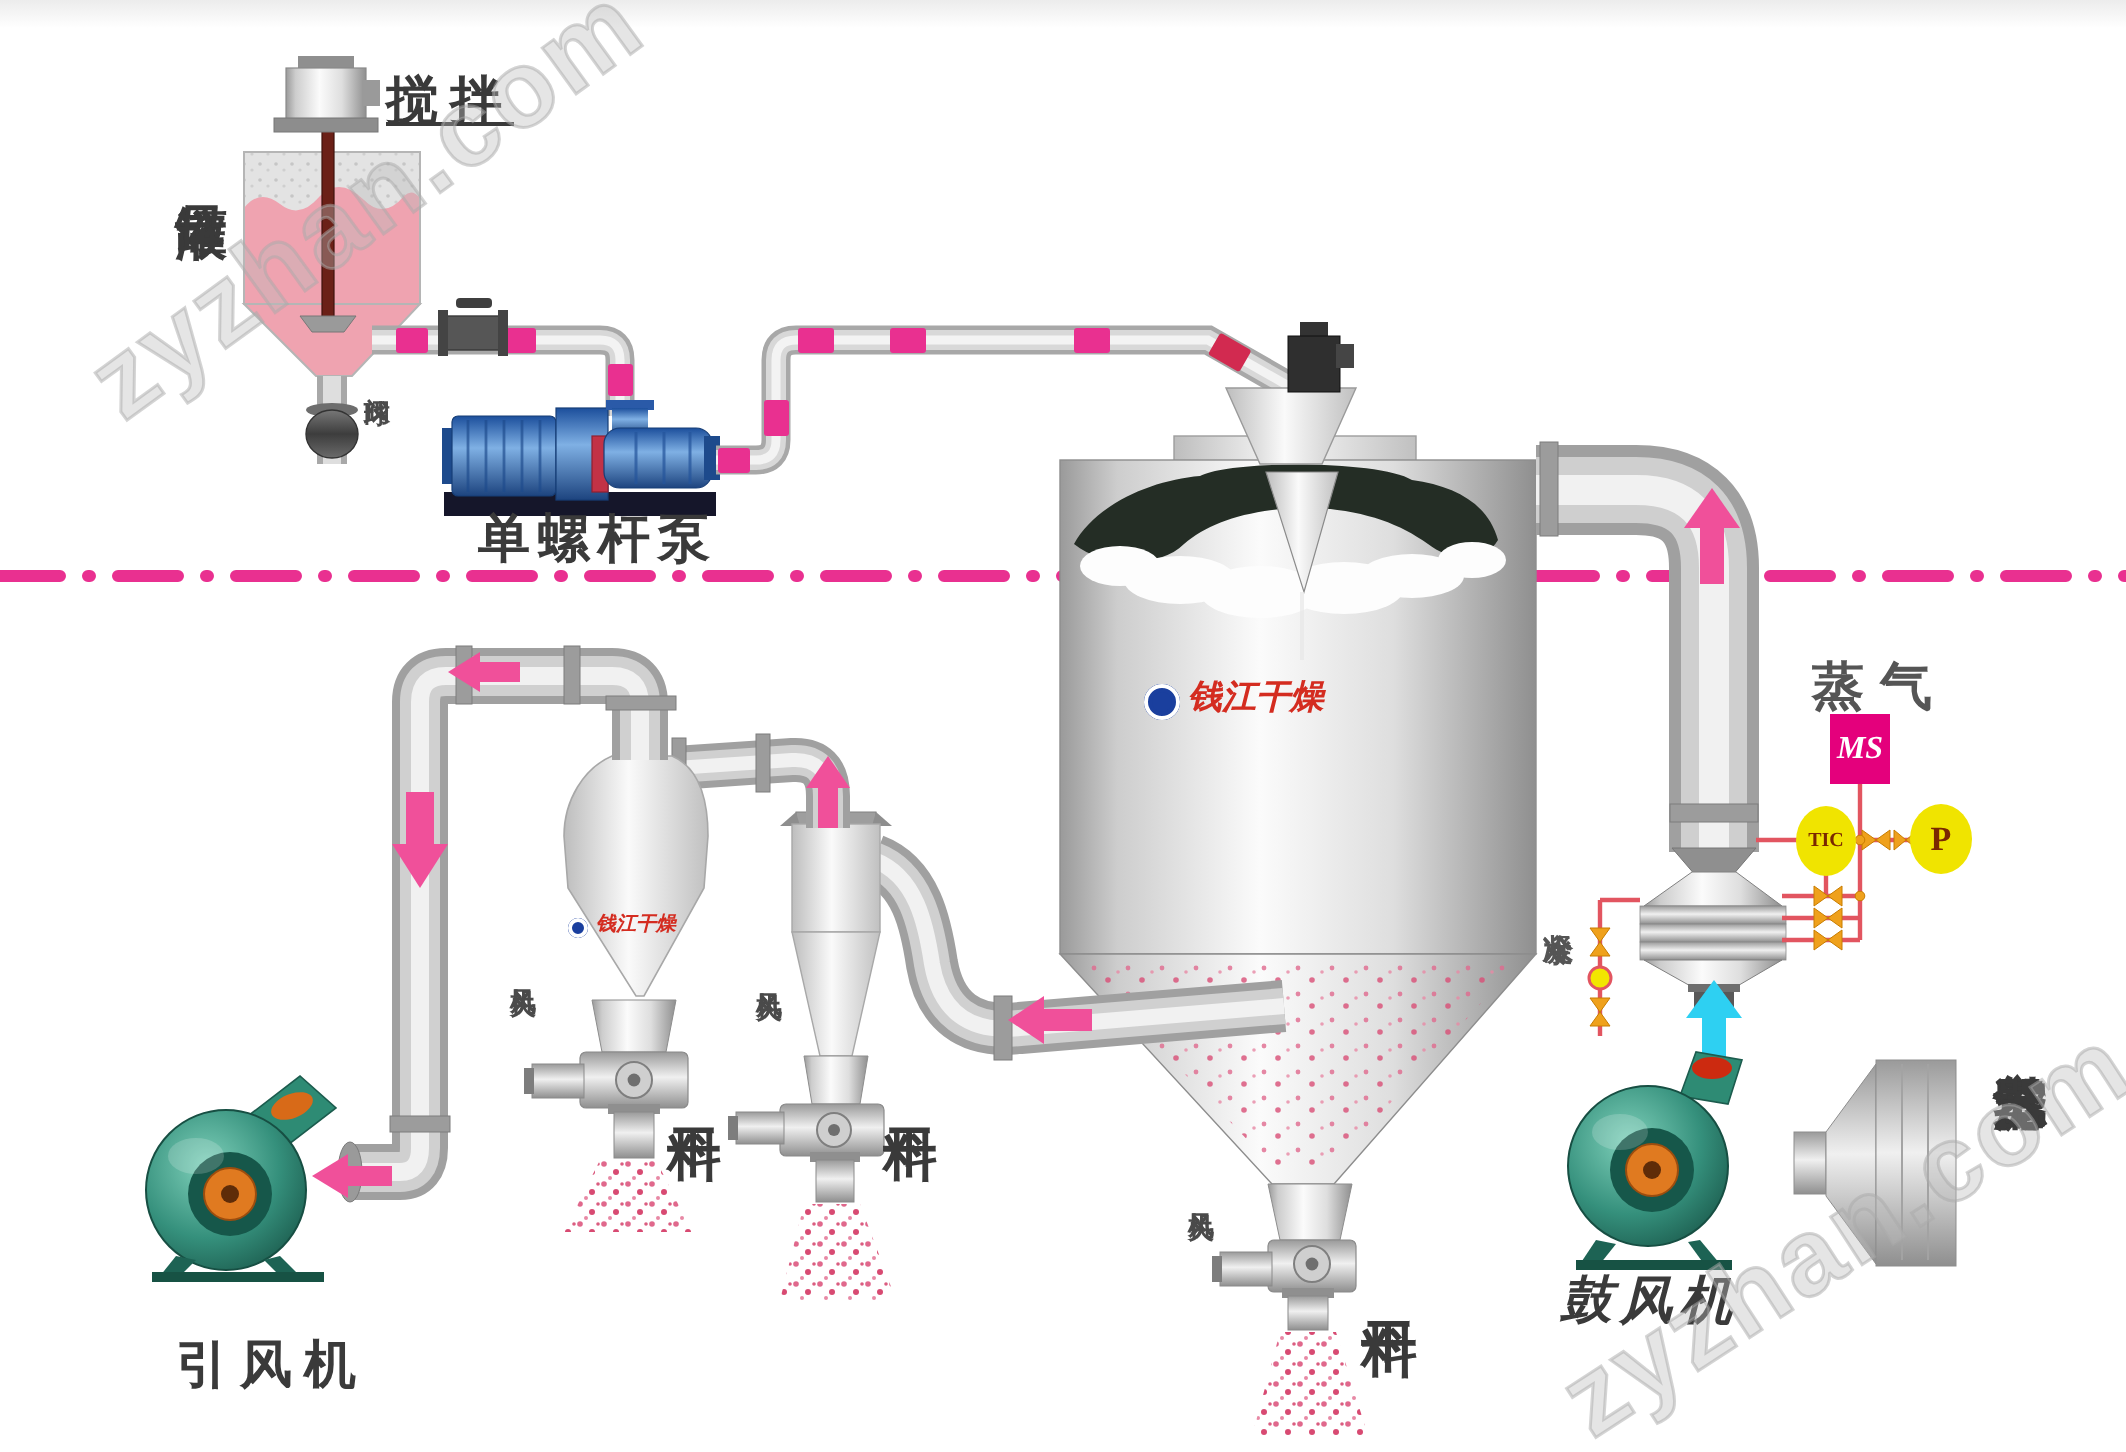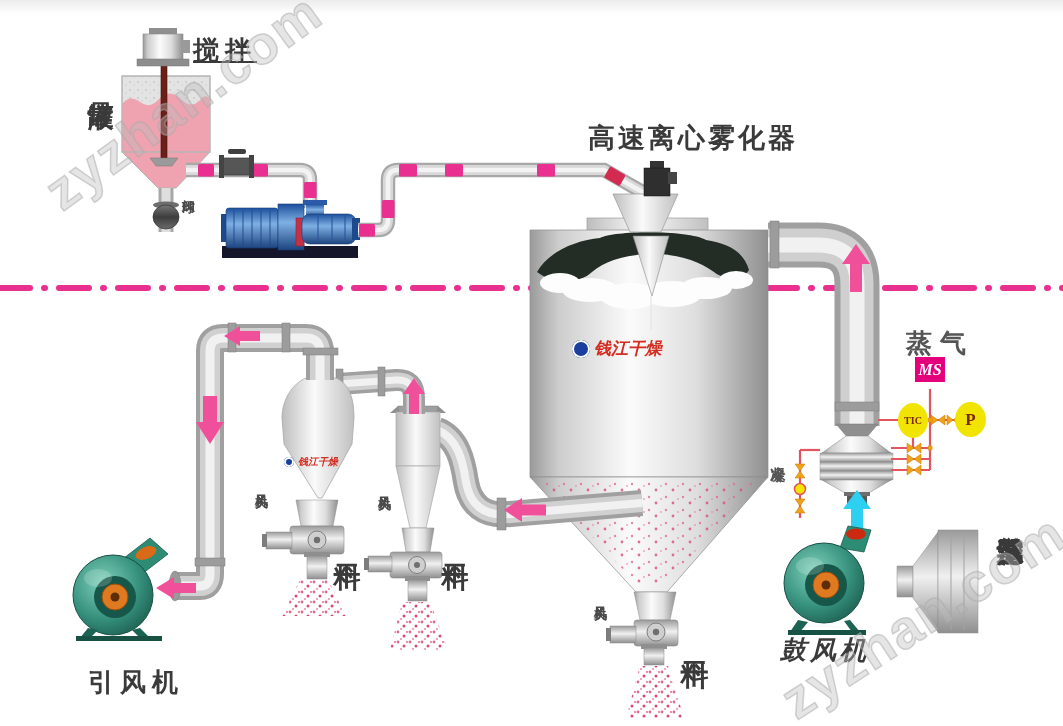--- a/index.html
+++ b/index.html
@@ -12,21 +12,21 @@
   .gray{color:#555;}
   .inst{position:absolute;display:flex;align-items:center;justify-content:center;
         font-weight:bold;text-align:center;}
   .ms{background:#E4007C;color:#fff;font-style:italic;
       font-family:"Liberation Serif","DejaVu Serif",serif;}
   .bubble{background:#F0E400;border-radius:50%;color:#7a2800;
       font-family:"Liberation Serif","DejaVu Serif",serif;}
   .wm{position:absolute;font-weight:bold;font-size:54px;letter-spacing:2px;
       color:rgba(186,186,186,0.38);-webkit-text-stroke:1.5px rgba(170,170,170,0.5);
       pointer-events:none;}
-  .brand{position:absolute;display:flex;align-items:center;gap:4px;}
+  .brand{position:absolute;display:flex;align-items:flex-end;gap:4px;}
   .brand .mark{display:inline-block;border-radius:50%;background:#1a3f9e;
       box-shadow:inset 0 0 0 2px #fff, inset 0 0 0 4px #1a3f9e;}
   .brand .txt{color:#D42C20;font-weight:bold;font-style:italic;white-space:nowrap;}
 </style>
 </head>
 <body>
 
 <div id="stage">
 
 <svg width="1063" height="726" viewBox="0 0 1063 726">
@@ -348,36 +348,36 @@
     <circle cx="656" cy="632" r="3.2" fill="#6f6f6f"></circle>
     <rect x="641" y="644" width="26" height="5" fill="#8f8f8f"></rect>
     <rect x="644" y="648" width="20" height="17" fill="url(#gV)" stroke="#8a8a8a" stroke-width="0.5"></rect>
     <polygon points="640,666 668,666 684,718 626,718" fill="url(#powder)"></polygon>
   </g>
 </svg>
 
 <div class="lbl" style="left:193px;top:36px;font-size:26px;letter-spacing:6px;text-decoration:underline;">搅拌</div>
 <div class="lbl v" style="left:88px;top:82px;font-size:26px;">母液罐</div>
 <div class="lbl v" style="left:182px;top:189px;font-size:13px;color:#4a4a4a;">球阀</div>
-<div class="lbl" style="left:588px;top:124px;font-size:27px;letter-spacing:3px;">高速离心雾化器</div>
+<div class="lbl" style="left:239px;top:255px;font-size:26px;letter-spacing:4px;">单螺杆泵</div>
 <div class="lbl gray" style="left:906px;top:329px;font-size:26px;letter-spacing:8px;">蒸气</div>
 <div class="lbl v gray" style="left:771px;top:455px;font-size:15px;">冷凝水</div>
 <div class="lbl v" style="left:996px;top:514px;font-size:27px;letter-spacing:1px;">空气过滤器</div>
 <div class="lbl" style="left:780px;top:636px;font-size:26px;letter-spacing:4px;font-style:italic;">鼓风机</div>
 <div class="lbl" style="left:88px;top:668px;font-size:26px;letter-spacing:6px;">引风机</div>
 
 <div class="lbl v" style="left:255px;top:484px;font-size:13px;color:#4a4a4a;">关风机</div>
 <div class="lbl v" style="left:378px;top:486px;font-size:13px;color:#4a4a4a;">关风机</div>
 <div class="lbl v" style="left:594px;top:596px;font-size:13px;color:#4a4a4a;">关风机</div>
 
 <div class="lbl v" style="left:333px;top:542px;font-size:27px;">干料</div>
 <div class="lbl v" style="left:441px;top:542px;font-size:27px;">干料</div>
 <div class="lbl v" style="left:680px;top:638px;font-size:28px;">干料</div>
 
-<div class="inst ms" style="left:915px;top:357px;width:30px;height:25px;font-size:16px;">MS</div>
+<div class="inst ms" style="left:915px;top:357px;width:30px;height:35px;font-size:16px;">MS</div>
 <div class="inst bubble" style="left:898px;top:403px;width:30px;height:35px;font-size:10px;">TIC</div>
 <div class="inst bubble" style="left:955px;top:402px;width:31px;height:35px;font-size:17px;">P</div>
 
 <div class="brand" style="left:572px;top:337px;">
   <span class="mark" style="width:18px;height:18px;"></span>
   <span class="txt" style="font-size:17px;">钱江干燥</span>
 </div>
 <div class="brand" style="left:284px;top:455px;">
   <span class="mark" style="width:10px;height:10px;"></span>
   <span class="txt" style="font-size:10px;">钱江干燥</span>

